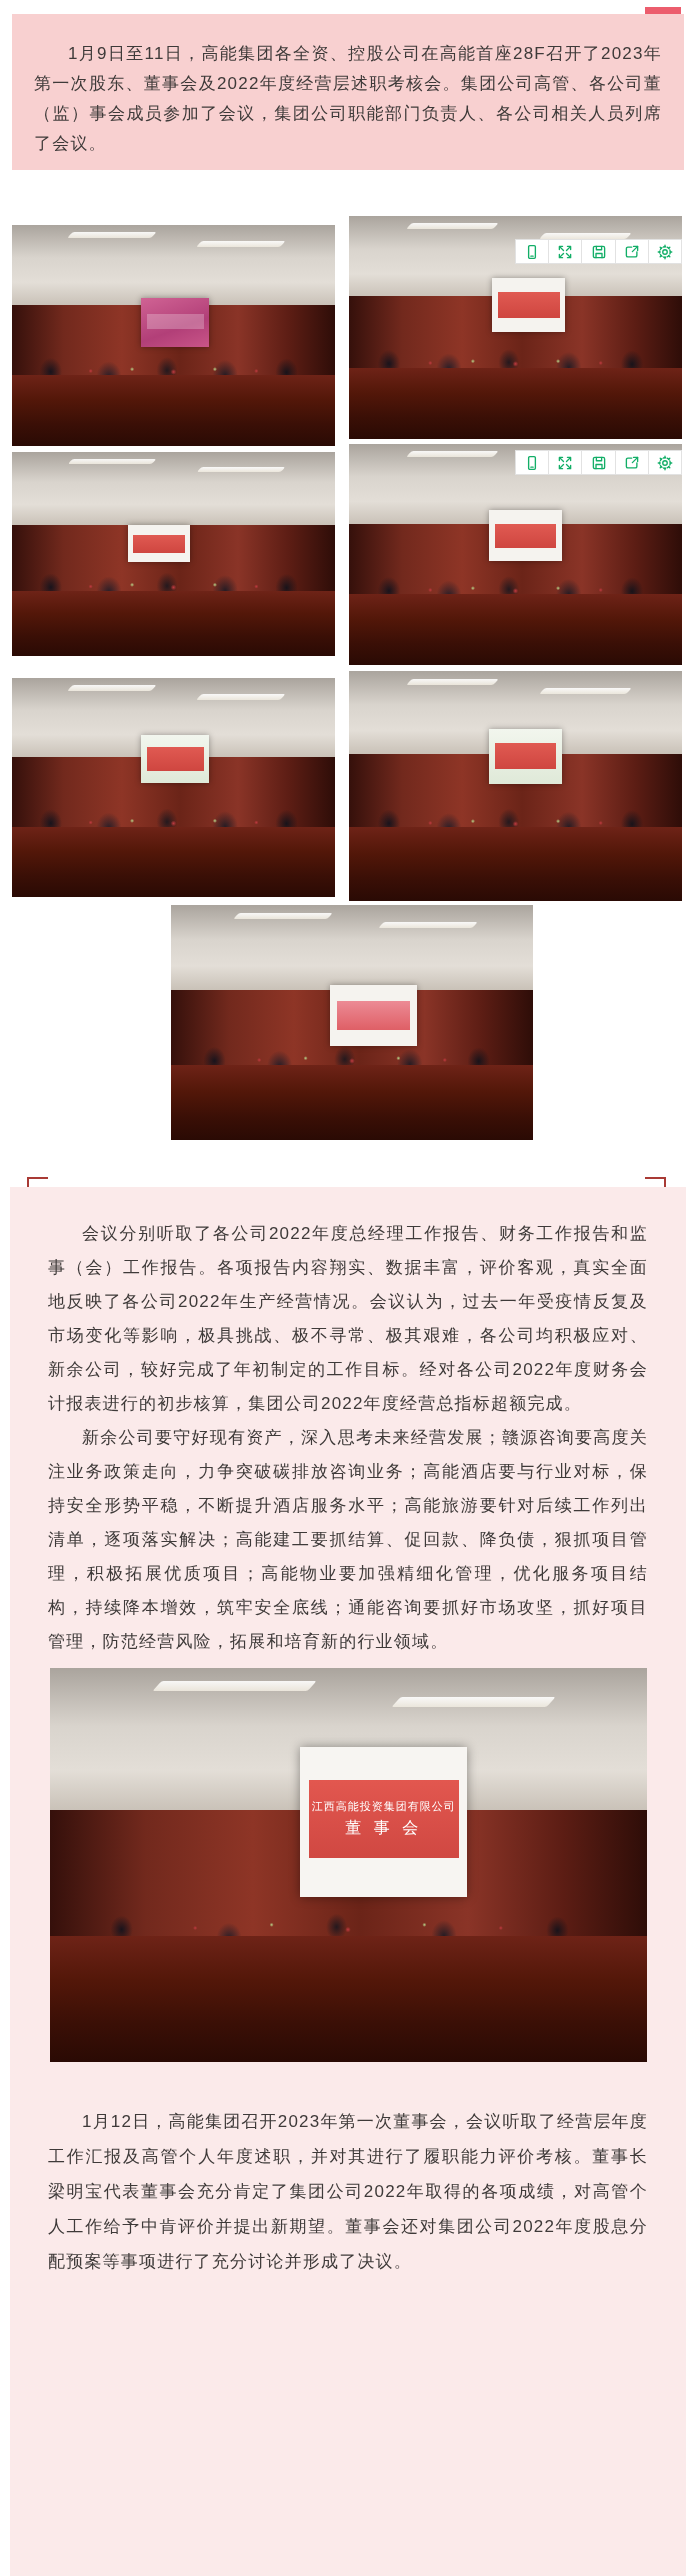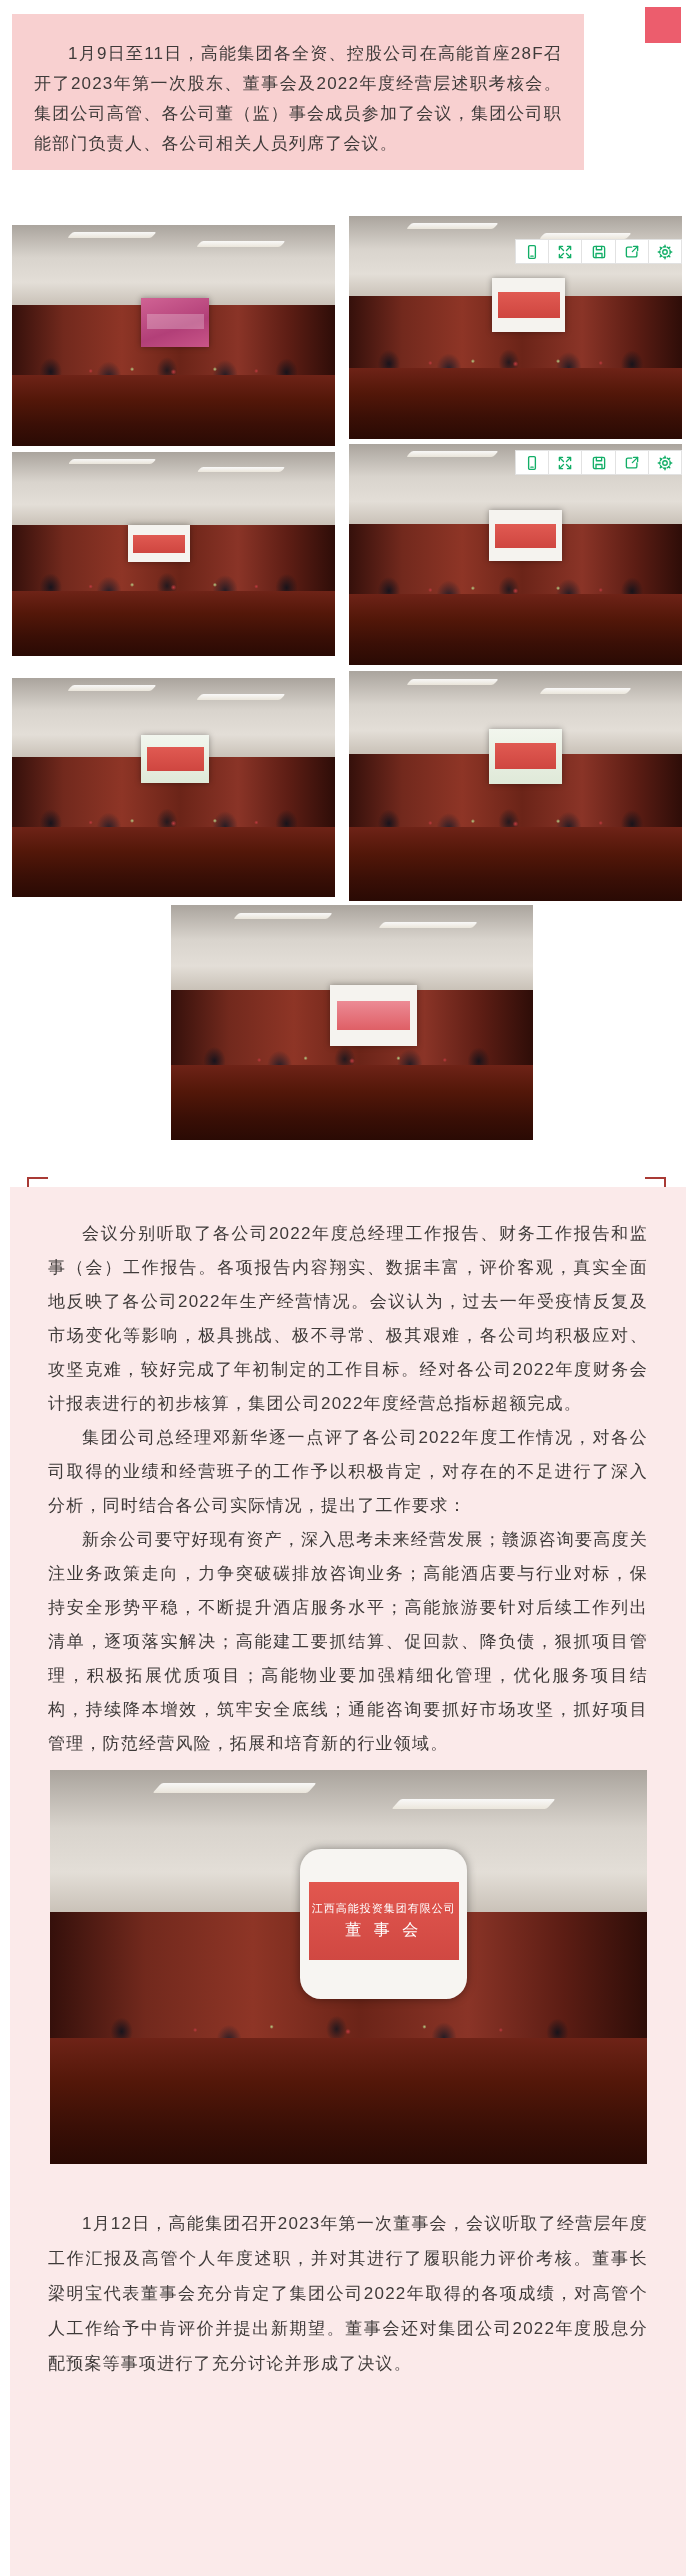--- a/index.html
+++ b/index.html
@@ -3,21 +3,21 @@
 <meta charset="utf-8">
 <style>
   html,body{margin:0;padding:0;}
   body{
     width:693px;height:2576px;position:relative;overflow:hidden;background:#ffffff;
     font-family:"Liberation Sans","DejaVu Sans",sans-serif;
   }
   
   .red-square{position:absolute;left:645px;top:7px;width:36px;height:36px;background:#ec5d6d;}
   .intro-box{
-    position:absolute;left:12px;top:14px;width:572px;height:156px;background:#f8d0d0;
+    position:absolute;left:12px;top:14px;width:672px;height:156px;background:#f8d0d0;
     box-sizing:border-box;padding:25px 22px 0 22px;
   }
   .cn-text{
     color:#3e3a39;font-size:17px;letter-spacing:1.2px;line-height:30px;
     text-align:justify;text-indent:2em;margin:0;
   }
   
   .photo{position:absolute;overflow:hidden;background:#4c1712;}
   .ph-ceiling{position:absolute;left:0;top:0;right:0;height:37%;
     background:linear-gradient(180deg,#aaa49d 0%,#d9d4cd 40%,#e3ded7 70%,#c7bfb5 100%);}
@@ -43,21 +43,21 @@
       radial-gradient(circle 4px at 50% 55%,#c03a40,transparent 70%),
       radial-gradient(circle 3px at 70% 40%,#b7d58a,transparent 70%),
       radial-gradient(circle 3px at 90% 50%,#c03a40,transparent 70%);}
   .ph-screen{position:absolute;background:#f5f3ef;box-shadow:0 0 6px rgba(0,0,0,.35);}
   .ph-screen .band{position:absolute;left:8%;right:8%;top:26%;height:48%;
     background:linear-gradient(180deg,#e05a52,#cf4640);}
   .ph-screen.magenta{background:linear-gradient(160deg,#d06394,#b23f78 60%,#c95588);}
   .ph-screen.magenta .band{background:rgba(255,255,255,.25);top:34%;height:30%;}
   .ph-screen.green{background:linear-gradient(180deg,#f2f6ee,#dfe9d8);}
   .screen-large{position:absolute;left:42%;top:20%;width:28%;height:38%;
-    background:#f7f5f2;box-shadow:0 0 10px rgba(0,0,0,.4);border-radius:21px;}
+    background:#f7f5f2;box-shadow:0 0 10px rgba(0,0,0,.4);}
   .screen-large .band{position:absolute;left:5%;right:5%;top:22%;height:52%;
     background:linear-gradient(180deg,#e2574f,#d04842);color:#fff;text-align:center;
     display:flex;flex-direction:column;justify-content:center;gap:4px;}
   .screen-large .t1{font-size:11px;letter-spacing:1px;}
   .screen-large .t2{font-size:16px;letter-spacing:4px;}
   
   .img-toolbar{position:absolute;width:167px;height:25px;display:flex;background:#ffffff;
     border:1px solid #e2e2e2;box-sizing:border-box;}
   .img-toolbar .cell{flex:1;display:flex;align-items:center;justify-content:center;
     border-left:1px solid #e2e2e2;background:#fff;cursor:pointer;}
@@ -262,22 +262,21 @@
     </svg>
   </span>
 </div>
 
 <div class="frame-line fl-left-v"></div>
 <div class="frame-line fl-left-h"></div>
 <div class="frame-line fl-right-v"></div>
 <div class="frame-line fl-right-h"></div>
 
 <div class="report-box">
-  <p class="cn-text para">会议分别听取了各公司2022年度总经理工作报告、财务工作报告和监事（会）工作报告。各项报告内容翔实、数据丰富，评价客观，真实全面地反映了各公司2022年生产经营情况。会议认为，过去一年受疫情反复及市场变化等影响，极具挑战、极不寻常、极其艰难，各公司均积极应对、攻坚克难，较好完成了年初制定的工作目标。经对各公司2022年度财务会计报表进行的初步核算，集团公司2022年度经营总指标超额完成。</p>
-  <p class="cn-text para">集团公司总经理邓新华逐一点评了各公司2022年度工作情况，对各公司取得的业绩和经营班子的工作予以积极肯定，对存在的不足进行了深入分析，同时结合各公司实际情况，提出了工作要求：</p>
+  <p class="cn-text para">会议分别听取了各公司2022年度总经理工作报告、财务工作报告和监事（会）工作报告。各项报告内容翔实、数据丰富，评价客观，真实全面地反映了各公司2022年生产经营情况。会议认为，过去一年受疫情反复及市场变化等影响，极具挑战、极不寻常、极其艰难，各公司均积极应对、新余公司，较好完成了年初制定的工作目标。经对各公司2022年度财务会计报表进行的初步核算，集团公司2022年度经营总指标超额完成。</p>
   <p class="cn-text para"><span class="b">新余公司</span><span>要守好现有资产，深入思考未来经营发展；</span><span class="b">赣源咨询</span><span>要高度关注业务政策走向，力争突破碳排放咨询业务；</span><span class="b">高能酒店</span><span>要与行业对标，保持安全形势平稳，不断提升酒店服务水平；</span><span class="b">高能旅游</span><span>要针对后续工作列出清单，逐项落实解决；</span><span class="b">高能建工</span><span>要抓结算、促回款、降负债，狠抓项目管理，积极拓展优质项目；</span><span class="b">高能物业</span><span>要加强精细化管理，优化服务项目结构，持续降本增效，筑牢安全底线；</span><span class="b">通能咨询</span><span>要抓好市场攻坚，抓好项目管理，防范经营风险，拓展和培育新的行业领域。</span></p>
 
   <div class="article-photo">
     <div class="ph-ceiling">
         <div class="ph-light1"></div>
         <div class="ph-light2"></div>
       </div>
     <div class="ph-wall"></div>
     <div class="screen-large">
       <div class="band">

